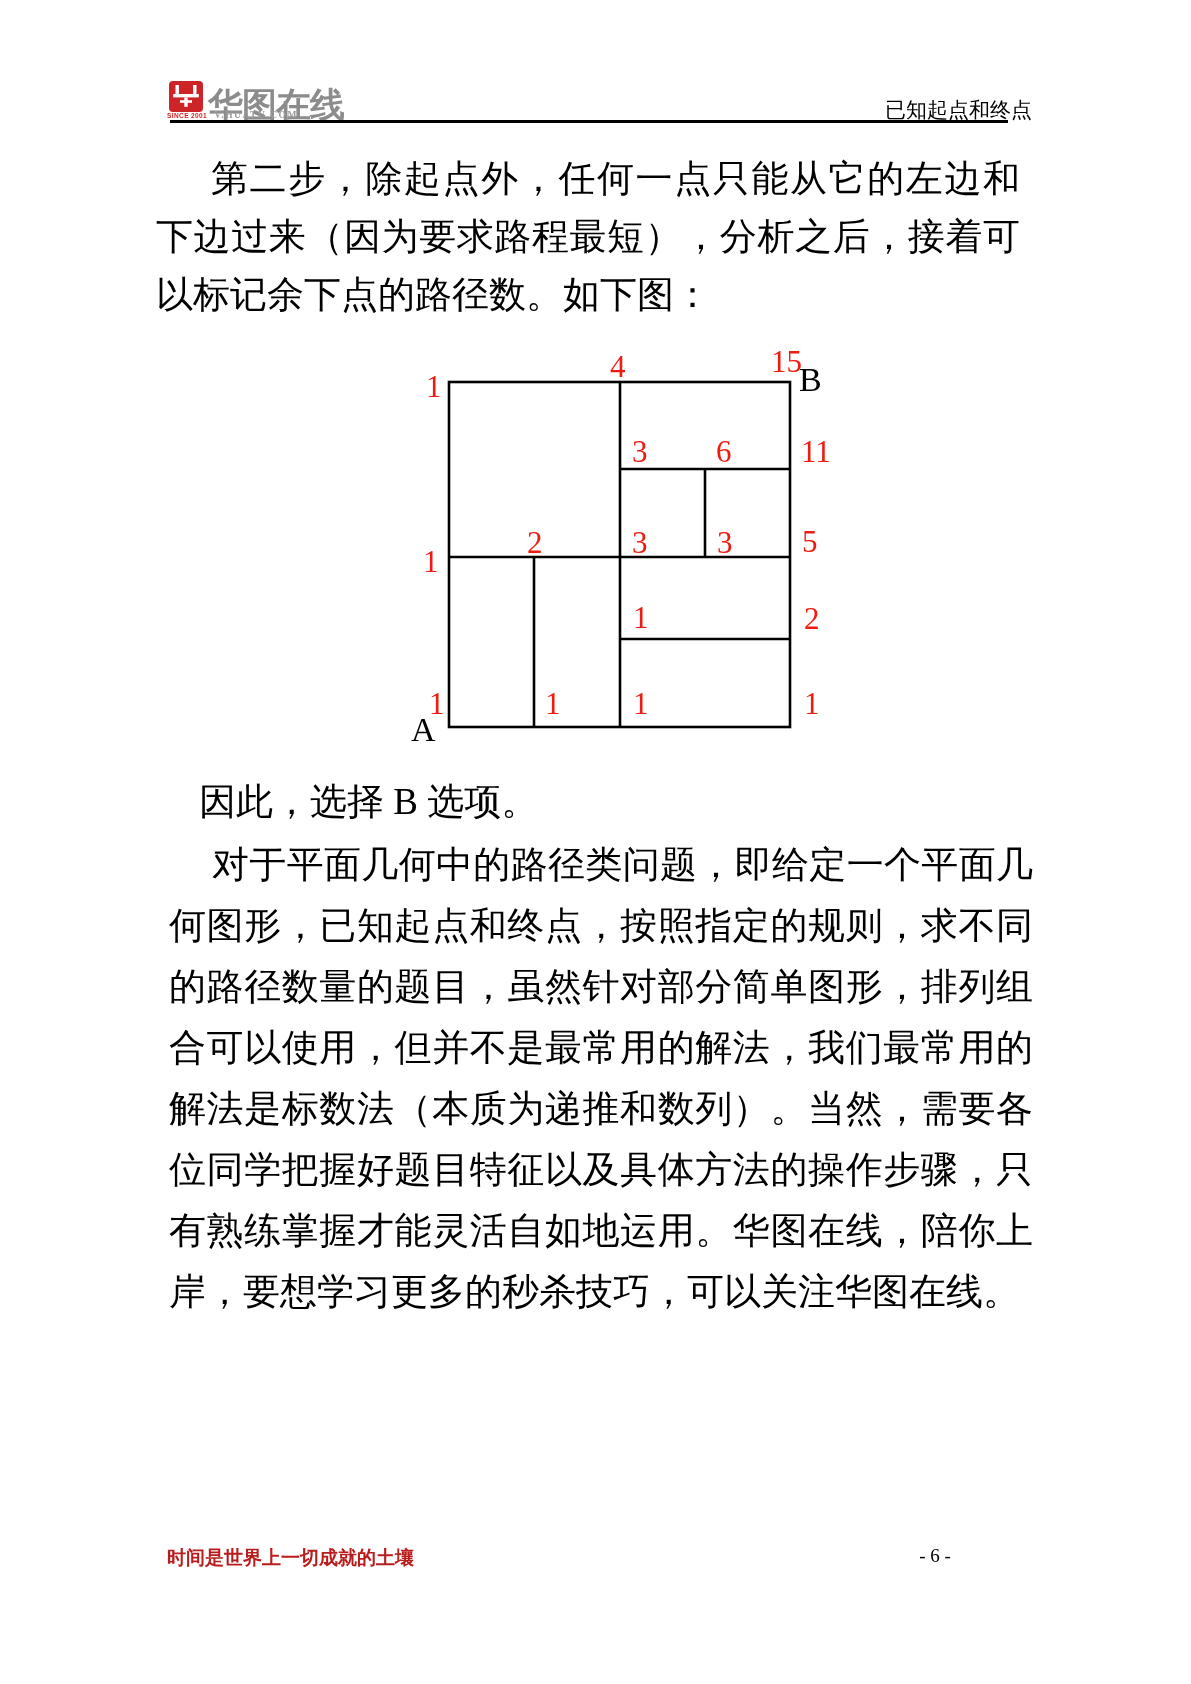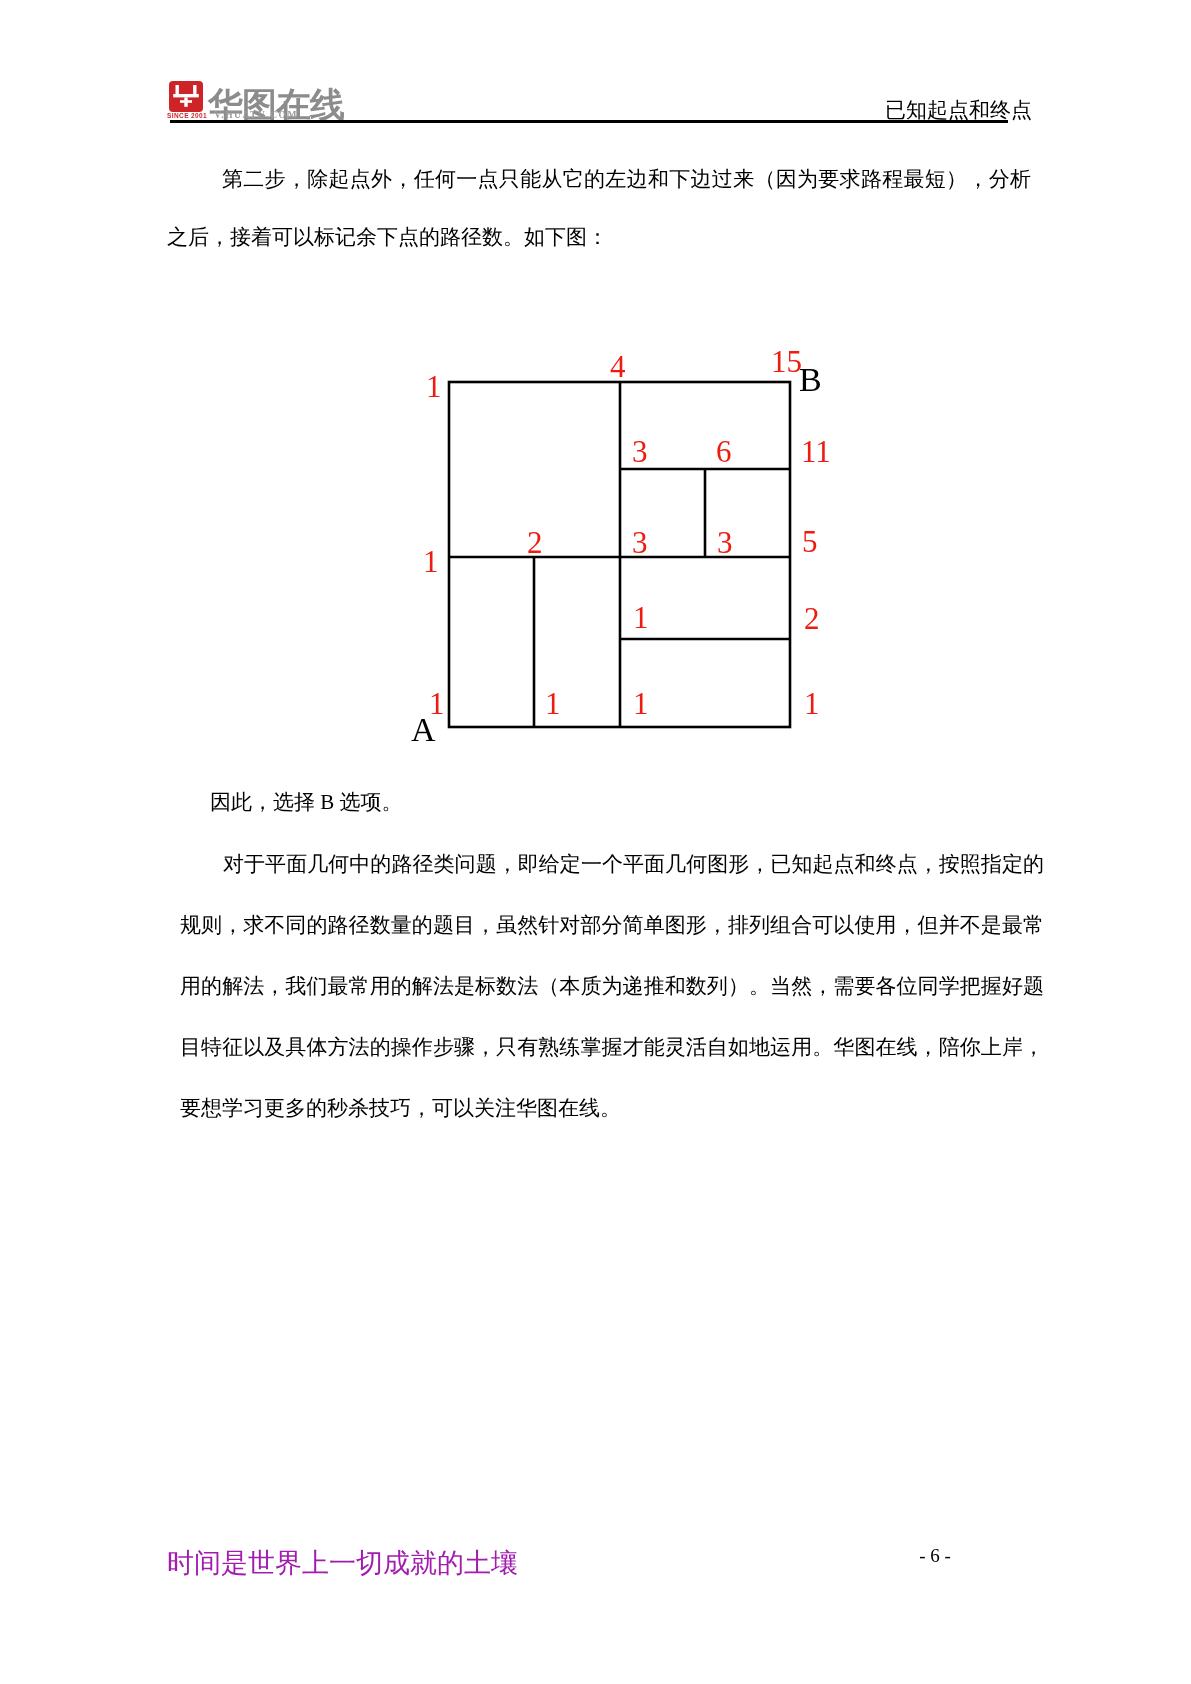--- a/index.html
+++ b/index.html
@@ -42,22 +42,22 @@
     position:absolute; left:885px; top:96px; width:120px;
     font-size:21px; text-align:right; white-space:nowrap;
   }
   .header-rule {
     position:absolute; left:170px; top:120px; width:838px;
     border-top:3px solid #000;
   }
 
   
   .para {
-    position:absolute; left:167px; width:864px;
-    font-size:21px; line-height:58px;
+    position:absolute; left:156px; width:864px;
+    font-size:37px; line-height:58px;
     text-align:justify; text-justify:inter-character;
     word-break:break-all;
   }
   .para-1 { top:150px; text-indent:55px; }
   .para-2 { top:773px; text-indent:43px; }
   .para-3 { top:834px; line-height:61px; text-indent:43px;margin-left:13px; }
 
   
   .diagram {
     position:absolute; left:400px; top:330px;
@@ -67,21 +67,21 @@
   .diagram text {
     font-family:"Liberation Serif","DejaVu Serif",serif;
     font-size:31px; fill:#ee1b10;
   }
   .diagram text.corner { font-size:34px; fill:#000000; }
 
   
   .footer-motto {
     position:absolute; left:167px; top:1545px;
     font-family:"Liberation Sans","DejaVu Sans",sans-serif;
-    font-size:27px; color:#a21caf; white-space:nowrap;
+    font-size:19px; color:#b91c1c; white-space:nowrap;font-weight:bold;
   }
   .footer-page {
     position:absolute; left:905px; top:1545px; width:60px;
     font-size:19px; text-align:center; white-space:nowrap;
   }
 </style>
 </head>
 <body>
 
 <div class="page">

